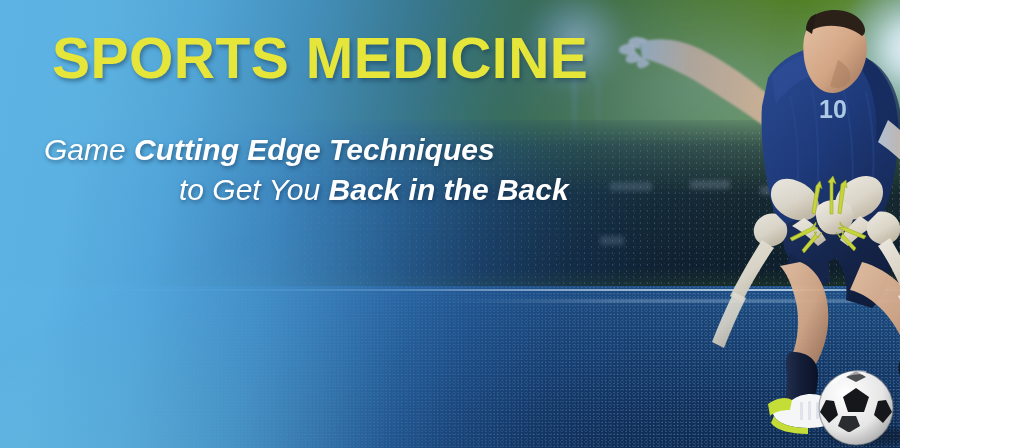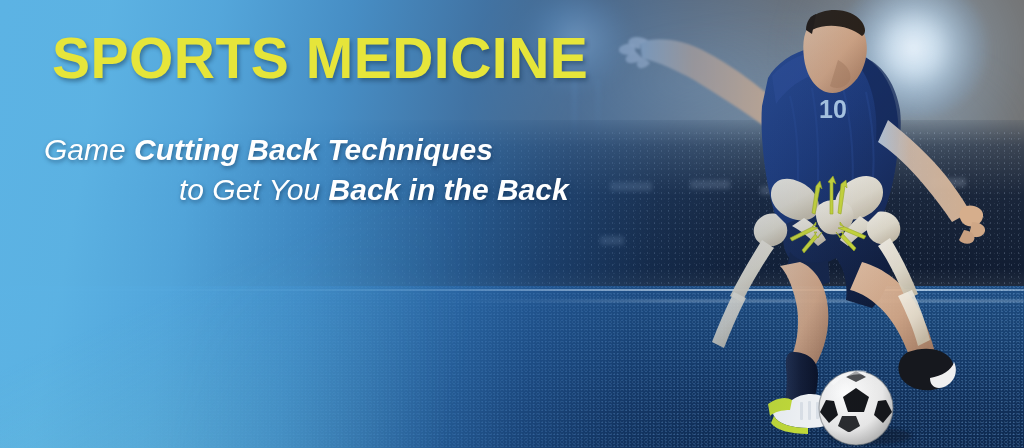--- a/index.html
+++ b/index.html
@@ -3,25 +3,25 @@
 <meta charset="utf-8">
 <title>Sports Medicine Banner</title>
 <style>
   html, body {
     margin: 0;
     padding: 0;
     background: #ffffff;
   }
   #banner {
     position: relative;
-    width: 1024px;
+    width: 900px;
     height: 448px;
     overflow: hidden;
     font-family: "Liberation Sans", sans-serif;
-    background: #737373;
+    background: #4d7c0f;
   }
 
   
   .layer { position: absolute; inset: 0; }
 
   
   .sky {
     background:
       linear-gradient(180deg,
         #16304f 0%,
@@ -422,17 +422,17 @@
       <path d="M832,384 a37,37 0 0 1 34,-11" stroke="#ffffff" stroke-width="4" fill="none" opacity="0.5"></path>
     </g>
   </svg>
 
   <div class="wash"></div>
   <div class="wash-teal"></div>
 
   <div class="headline" style="color:#e6e53a">SPORTS MEDICINE</div>
 
   <div class="subhead">
-    <span class="l1"><span>Game </span><b>Cutting Back Techniques</b></span>
+    <span class="l1"><span>Game </span><b>Cutting Edge Techniques</b></span>
     <span class="l2"><span>to Get You </span><b>Back in the Back</b></span>
   </div>
 
 </div>
 
 </body></html>

